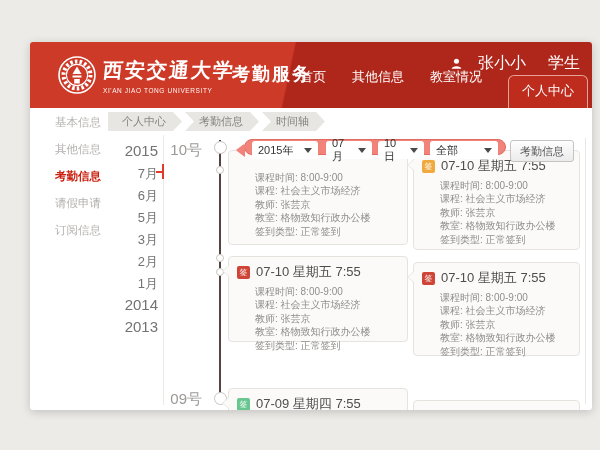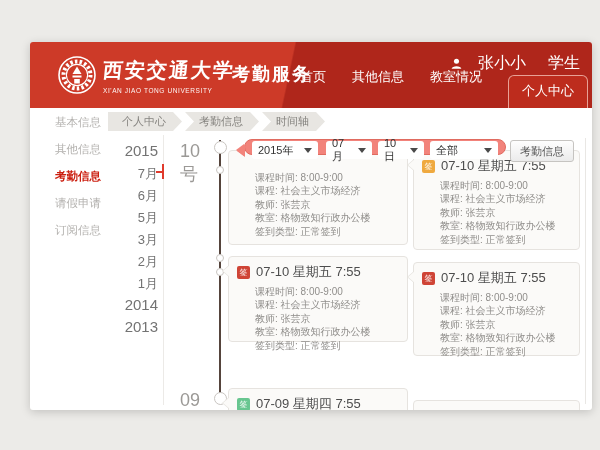--- a/index.html
+++ b/index.html
@@ -37,21 +37,21 @@
   .side-item.active{color:#cb1e0f;font-weight:bold;}
   .vdiv{position:absolute;left:133px;top:93px;width:1px;height:270px;background:#eceae7;}
 
   
   .mscale{position:absolute;left:60px;width:68px;text-align:right;color:#737373;}
   .yr{font-size:15px;} .mo{font-size:13px;}
   .ms-0{top:100px;} .ms-1{top:123px;} .ms-2{top:145px;} .ms-3{top:167px;} .ms-4{top:189px;}
   .ms-5{top:211px;} .ms-6{top:233px;} .ms-7{top:254px;} .ms-8{top:276px;}
   .tick-h{position:absolute;left:126px;top:129px;width:7px;height:2px;background:#e03a2c;}
   .tick-v{position:absolute;left:132px;top:122px;width:2px;height:15px;background:#e03a2c;}
-  .daylab{position:absolute;left:150px;width:34px;font-size:18px;color:#9b9996;}
+  .daylab{position:absolute;left:138px;width:34px;font-size:15px;color:#9b9996;text-align:right;}
   .day-0{top:99px;} .day-1{top:348px;}
 
   
   .axis{position:absolute;left:189px;top:98px;width:2px;height:264px;background:#55443c;}
   .node{position:absolute;background:#fff;border:1.5px solid #c9c5c1;border-radius:50%;box-sizing:border-box;}
   .node-big{width:13px;height:13px;left:184px;}
   .node-sm{width:8px;height:8px;left:186px;}
   .n0{top:99px;} .n1{top:124px;} .n2{top:212px;} .n3{top:226px;} .n4{top:350px;}
 
   

